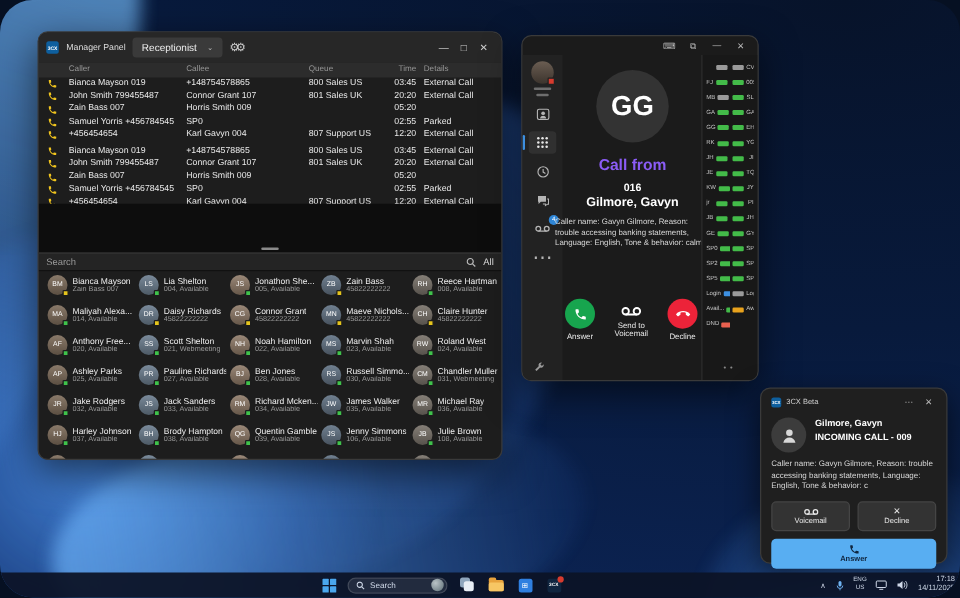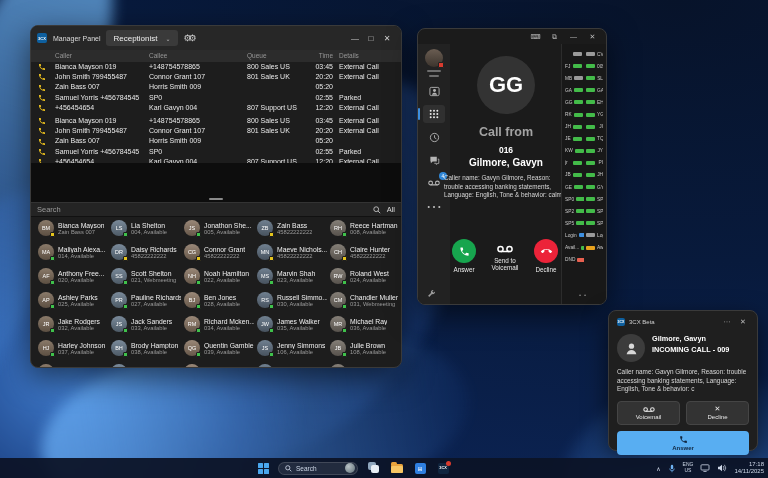--- a/index.html
+++ b/index.html
@@ -1,19 +1,19 @@
 <!DOCTYPE html>
 <html><head>
 <meta charset="utf-8">
 <style>
   *{margin:0;padding:0;box-sizing:border-box;}
   html,body{width:768px;height:478px;overflow:hidden;}
   body{font-family:"Liberation Sans",sans-serif;background:#061022;position:relative;}
   
-  .desktop{position:absolute;inset:0;background:radial-gradient(130% 100% at 88% 0%,#07132a 0%,#081a3c 55%,#0b2250 100%);overflow:hidden;}
+  .desktop{position:absolute;inset:0;background:radial-gradient(130% 100% at 88% 0%,#07132a 0%,#081a3c 55%,#0b2250 100%);overflow:hidden;border-radius:26px;}
   .petal{position:absolute;filter:blur(7px);opacity:.85;}
   .p1{left:-120px;top:180px;width:420px;height:420px;border-radius:50%;background:radial-gradient(circle at 45% 45%,rgba(80,150,240,.95),rgba(30,80,180,.35) 55%,rgba(10,30,80,0) 75%);}
   .p2{left:-70px;top:-90px;width:150px;height:520px;border-radius:50%;transform:rotate(18deg);background:linear-gradient(180deg,rgba(120,190,250,.85),rgba(40,100,200,.25));}
   .p3{left:40px;top:330px;width:430px;height:190px;border-radius:50%;transform:rotate(-8deg);background:linear-gradient(90deg,rgba(110,180,250,.8),rgba(30,90,190,.1));}
   .p4{left:560px;top:380px;width:320px;height:220px;border-radius:50%;background:radial-gradient(circle at 40% 60%,rgba(70,140,230,.8),rgba(20,60,140,0) 70%);}
   .p5{left:180px;top:60px;width:260px;height:420px;border-radius:50%;transform:rotate(32deg);background:linear-gradient(200deg,rgba(60,120,220,.45),rgba(10,40,110,0));}
   
   .window{position:absolute;border-radius:8px;box-shadow:0 10px 30px rgba(0,0,0,.55);overflow:hidden;}
   .winbtn{color:#cfcfcf;font-size:8px;width:16px;text-align:center;cursor:default;}
   
@@ -58,21 +58,21 @@
   .me-av{position:relative;width:18px;height:18px;border-radius:50%;background:linear-gradient(#6a5d52,#3c342d);}
   .me-dot{position:absolute;right:-1px;bottom:-1px;width:6px;height:6px;border-radius:1px;background:#d83b2e;border:1px solid #222;}
   .me-line{width:14px;height:2px;background:#6e6e6e;border-radius:1px;margin-top:3px;}
   .side-ic{width:22px;height:18px;margin-top:5px;display:flex;align-items:center;justify-content:center;color:#b5b5b5;position:relative;}
   .side-ic.active{background:#303030;border-radius:3px;}
   .side-ic.active::before{content:"";position:absolute;left:-5px;top:3px;bottom:3px;width:2px;background:#3d8fe0;border-radius:1px;}
   .badge4{position:absolute;top:-2px;right:-2px;background:#2f86d6;color:#fff;border-radius:50%;width:8px;height:8px;font-size:5px;display:flex;align-items:center;justify-content:center;}
   .wrench{position:absolute;left:9px;bottom:6px;color:#9a9a9a;}
   .cw-main{position:absolute;left:32px;top:15px;width:112px;bottom:0;text-align:center;}
   .gg{width:58px;height:58px;border-radius:50%;background:#333;color:#fff;font-size:22px;font-weight:bold;display:flex;align-items:center;justify-content:center;margin:12px auto 0;}
-  .callfrom{margin-top:11px;color:#a3a3a3;font-size:12.5px;font-weight:bold;}
+  .callfrom{margin-top:11px;color:#8b5cf6;font-size:12.5px;font-weight:bold;}
   .cnum{margin-top:6px;color:#fff;font-size:8.5px;font-weight:bold;}
   .cname{margin-top:2px;color:#fff;font-size:10px;font-weight:bold;}
   .cdetails{margin:6px 0 0 -6px;width:122px;text-align:left;color:#d8d8d8;font-size:6.3px;line-height:1.35;}
   .cbtns{position:absolute;left:-6px;width:122px;top:195px;display:flex;justify-content:space-between;align-items:flex-start;}
   .cbtn{width:40px;display:flex;flex-direction:column;align-items:center;gap:3px;color:#e8e8e8;font-size:6.3px;}
   .cbtn .circ{width:24px;height:24px;border-radius:50%;display:flex;align-items:center;justify-content:center;}
   .circ.green{background:#17a54e;} .circ.red{background:#ec2339;}
   .vm-ic{margin-top:5px;}
   
   .blf{position:absolute;right:0;top:15px;bottom:0;width:45px;background:#181818;border-left:1px solid #2c2c2c;padding:4px 3px 0 3px;}

